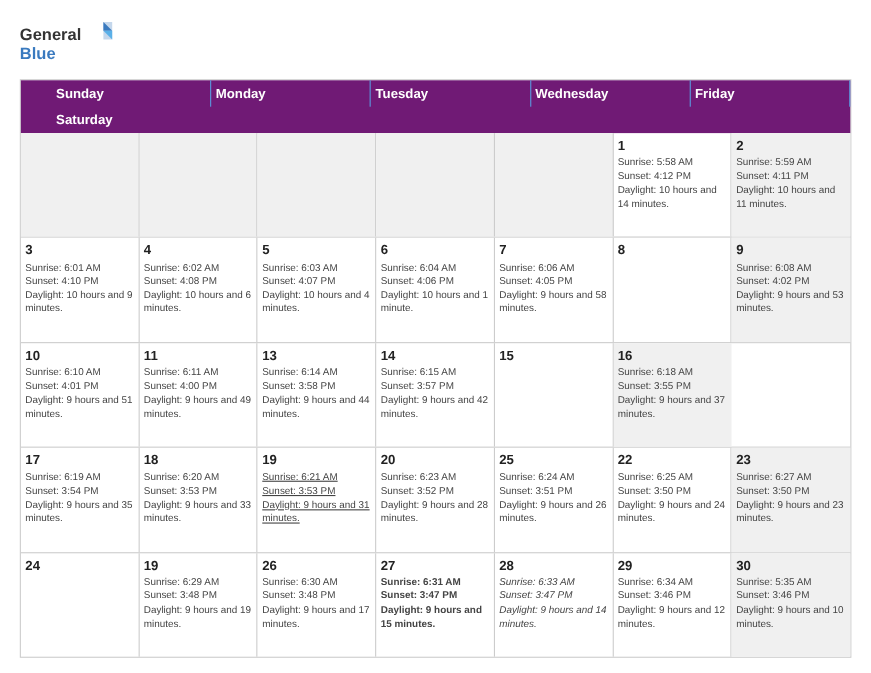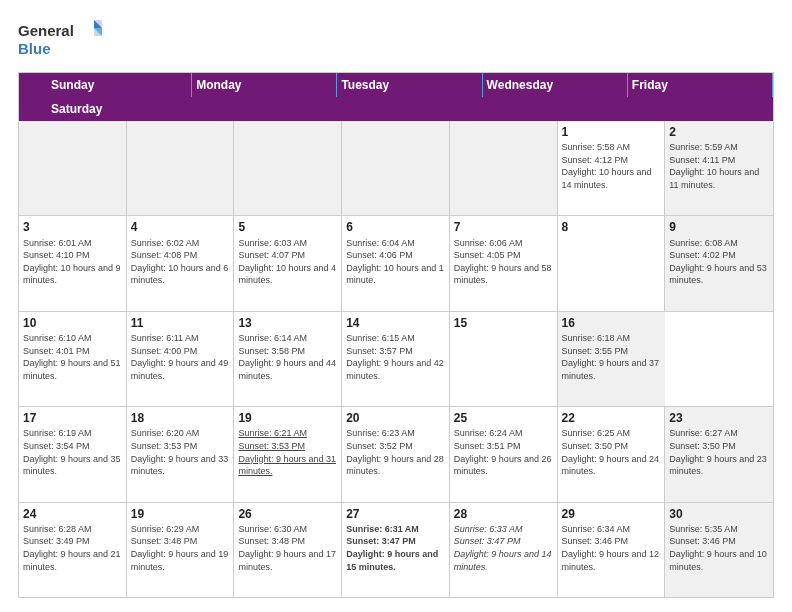--- a/index.html
+++ b/index.html
@@ -265,23 +265,20 @@
           <div class="cal-cell shaded">
             <span class="day-num">23</span>
             <div class="cell-info" style="white-space: pre-line;">Sunrise: 6:27 AM
 Sunset: 3:50 PM
 Daylight: 9 hours and 23 minutes.</div>
           </div>
         </div>
         <div class="cal-week">
           <div class="cal-cell">
             <span class="day-num">24</span>
-            <div class="cell-info" style="white-space: pre-line;">Sunrise: 6:28 AM
-Sunset: 3:49 PM
-Daylight: 9 hours and 21 minutes.</div>
           </div>
           <div class="cal-cell">
             <span class="day-num">19</span>
             <div class="cell-info" style="white-space: pre-line;">Sunrise: 6:29 AM
 Sunset: 3:48 PM
 Daylight: 9 hours and 19 minutes.</div>
           </div>
           <div class="cal-cell">
             <span class="day-num">26</span>
             <div class="cell-info" style="white-space: pre-line;">Sunrise: 6:30 AM

